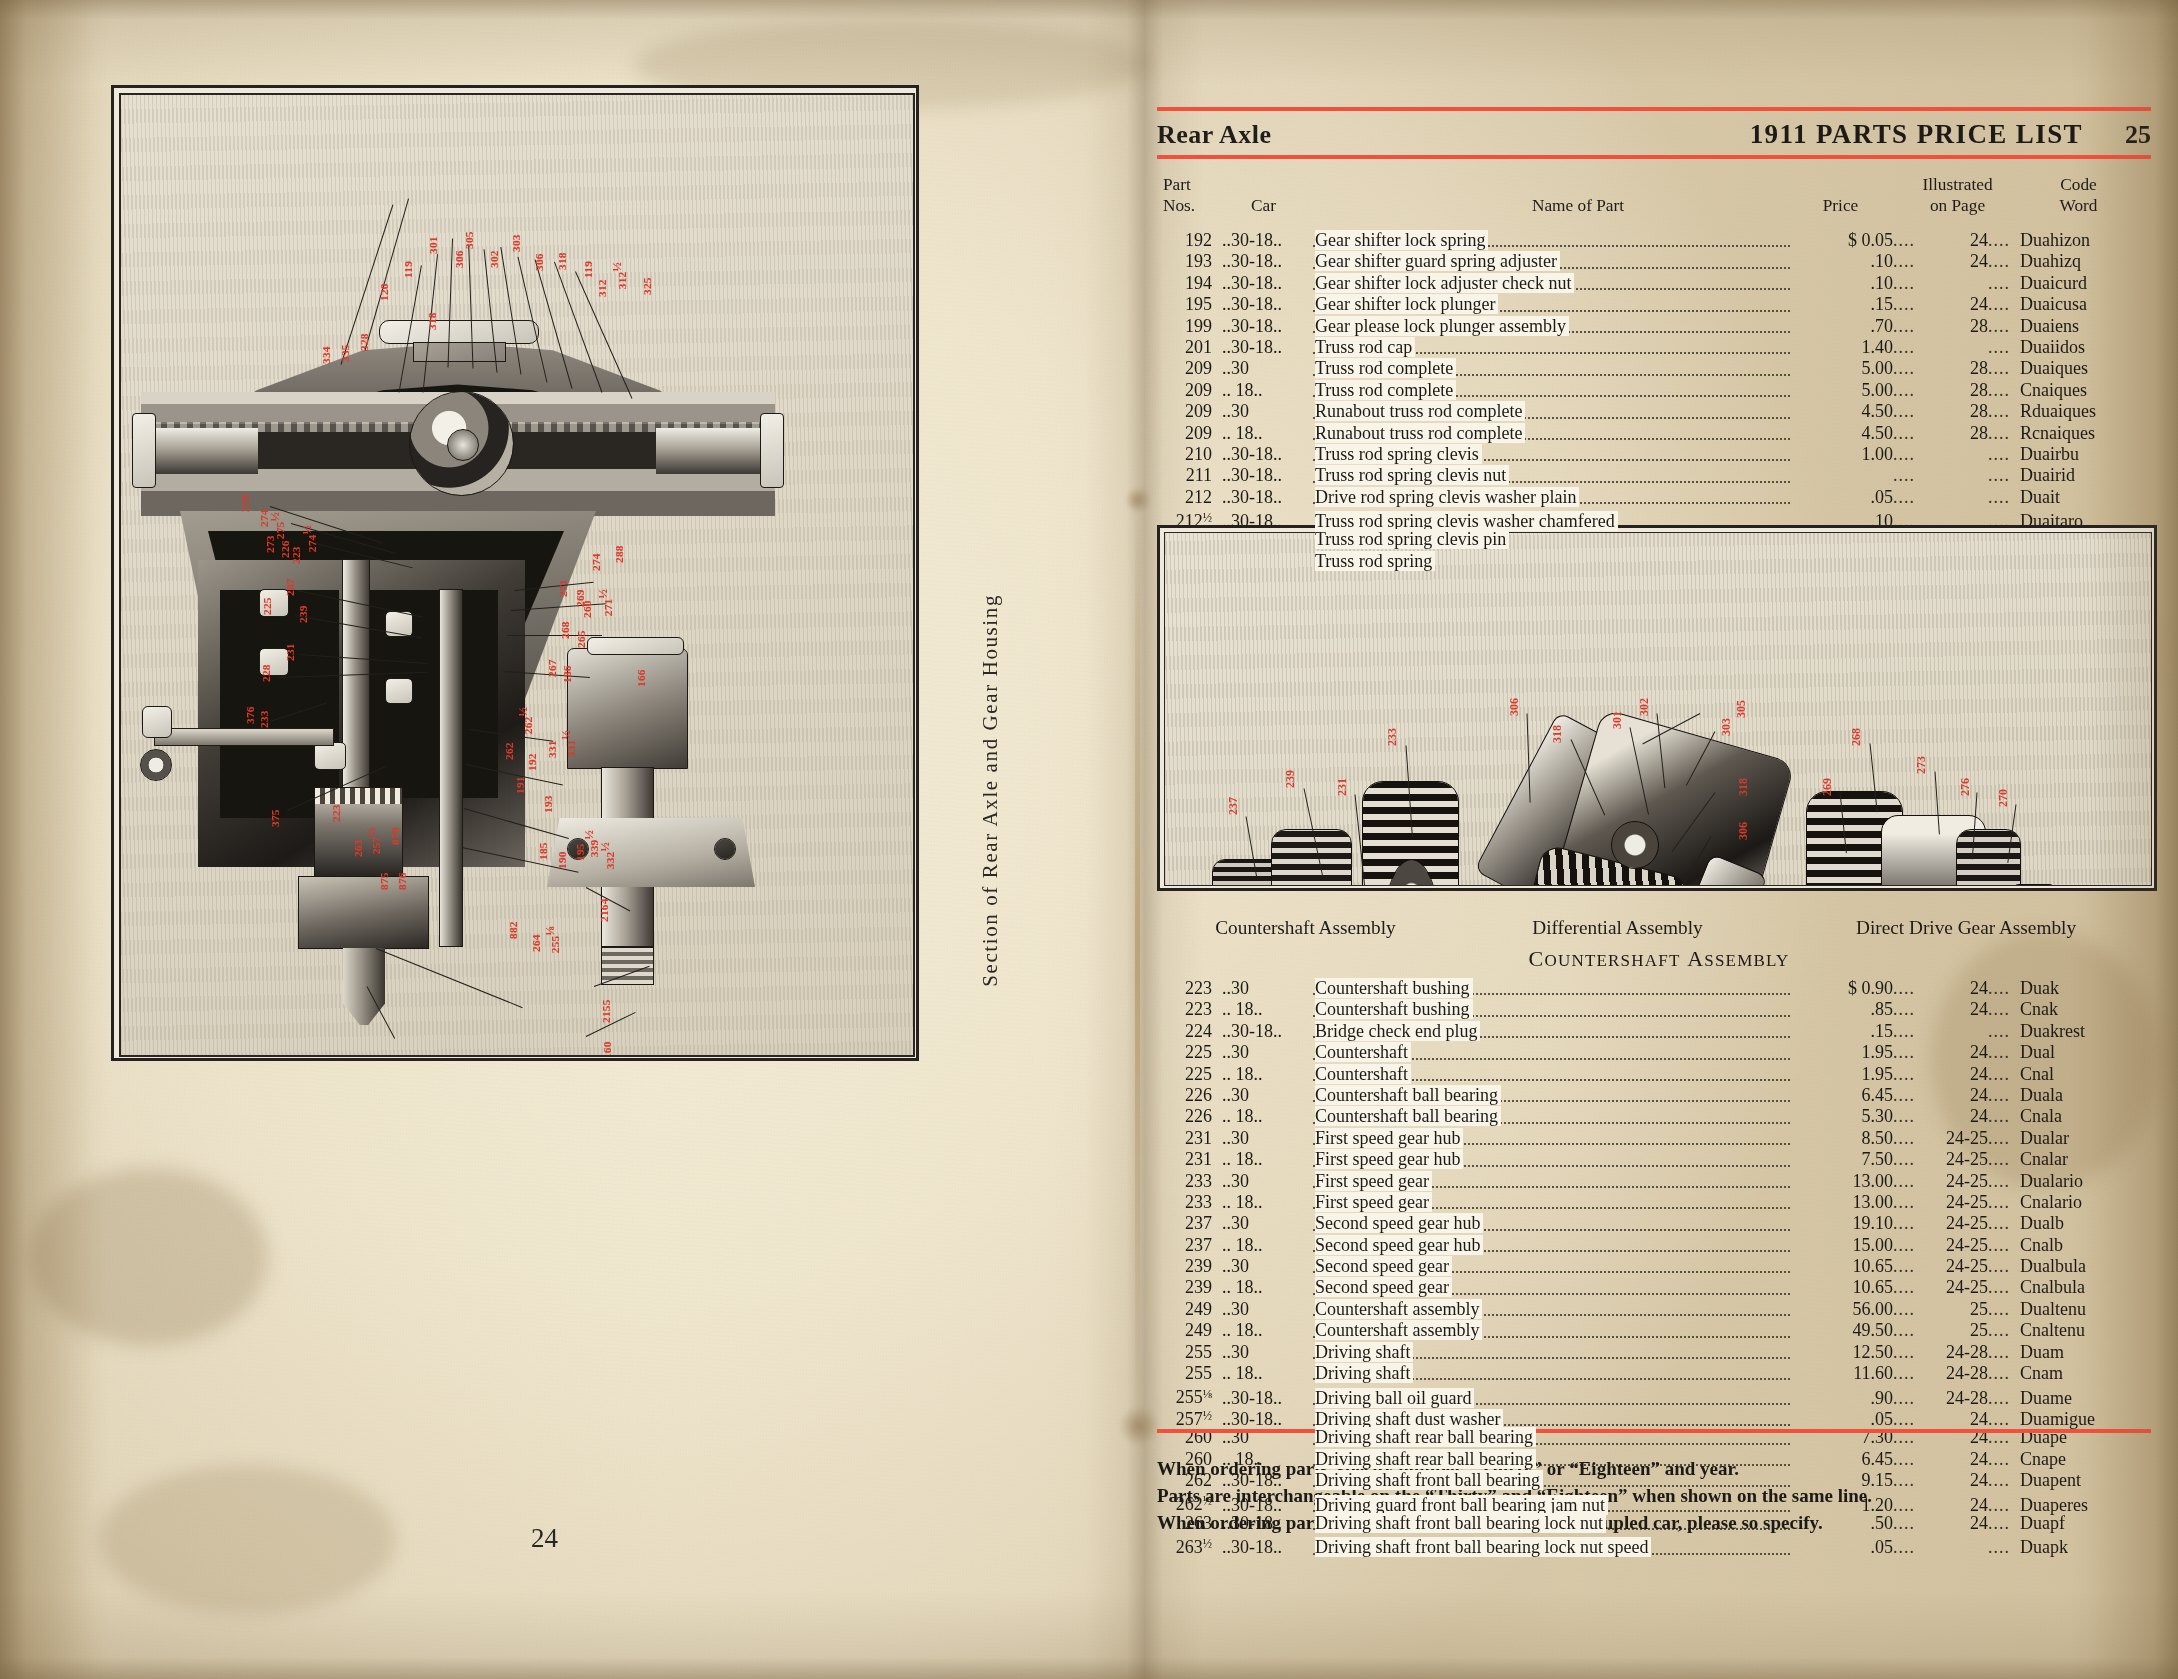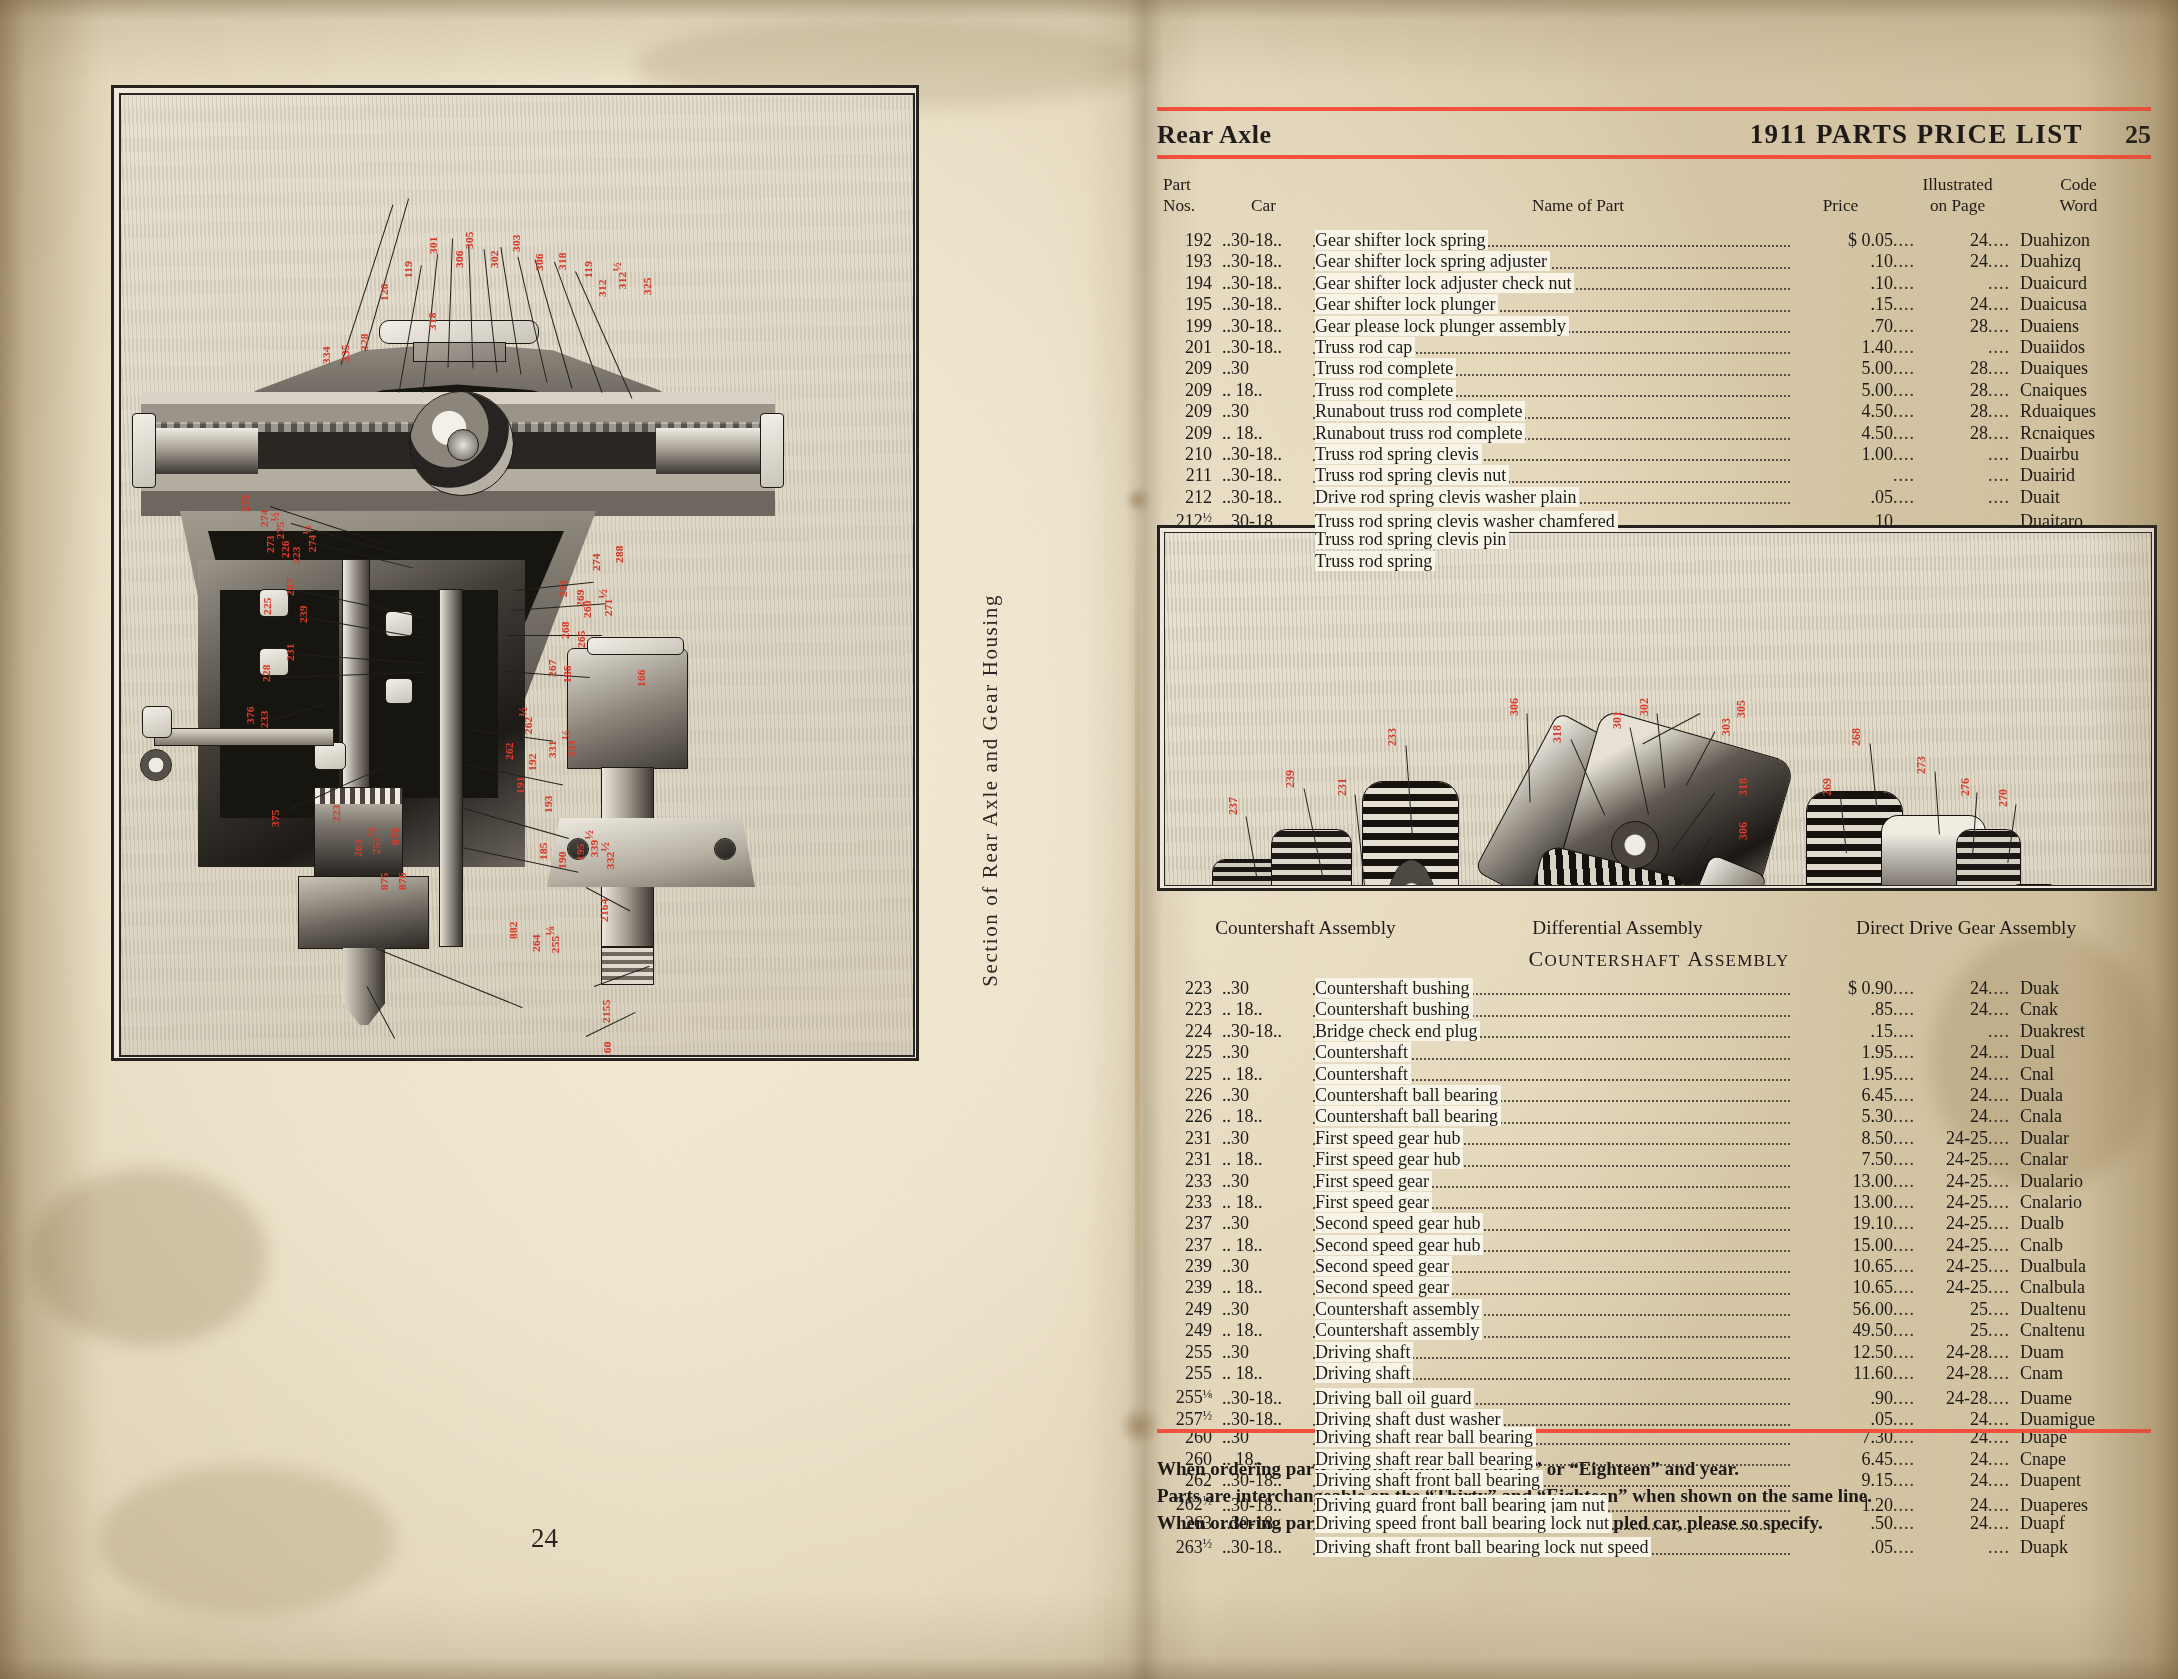--- a/index.html
+++ b/index.html
@@ -448,21 +448,21 @@
           <span class="c-name"><span class="dots"></span><span class="nm">Gear shifter lock spring</span></span>
           <span class="c-price">$ 0.05</span>
           <span class="c-pdots">....</span>
           <span class="c-page">24</span>
           <span class="c-cdots">....</span>
           <span class="c-code">Duahizon</span>
         </div>
         <div class="row">
           <span class="c-no">193</span>
           <span class="c-car">..30-18..</span>
-          <span class="c-name"><span class="dots"></span><span class="nm">Gear shifter lock spring adjuster</span></span>
+          <span class="c-name"><span class="dots"></span><span class="nm">Gear shifter guard spring adjuster</span></span>
           <span class="c-price">.10</span>
           <span class="c-pdots">....</span>
           <span class="c-page">24</span>
           <span class="c-cdots">....</span>
           <span class="c-code">Duahizq</span>
         </div>
         <div class="row">
           <span class="c-no">194</span>
           <span class="c-car">..30-18..</span>
           <span class="c-name"><span class="dots"></span><span class="nm">Gear shifter lock adjuster check nut</span></span>
@@ -947,21 +947,21 @@
           <span class="c-name"><span class="dots"></span><span class="nm">Driving guard front ball bearing jam nut</span></span>
           <span class="c-price">1.20</span>
           <span class="c-pdots">....</span>
           <span class="c-page">24</span>
           <span class="c-cdots">....</span>
           <span class="c-code">Duaperes</span>
         </div>
         <div class="row">
           <span class="c-no">263</span>
           <span class="c-car">..30-18..</span>
-          <span class="c-name"><span class="dots"></span><span class="nm">Driving speed front ball bearing lock nut</span></span>
+          <span class="c-name"><span class="dots"></span><span class="nm">Driving shaft front ball bearing lock nut</span></span>
           <span class="c-price">.50</span>
           <span class="c-pdots">....</span>
           <span class="c-page">24</span>
           <span class="c-cdots">....</span>
           <span class="c-code">Duapf</span>
         </div>
         <div class="row">
           <span class="c-no">263<span class="frac">½</span></span>
           <span class="c-car">..30-18..</span>
           <span class="c-name"><span class="dots"></span><span class="nm">Driving shaft front ball bearing lock nut speed</span></span>

